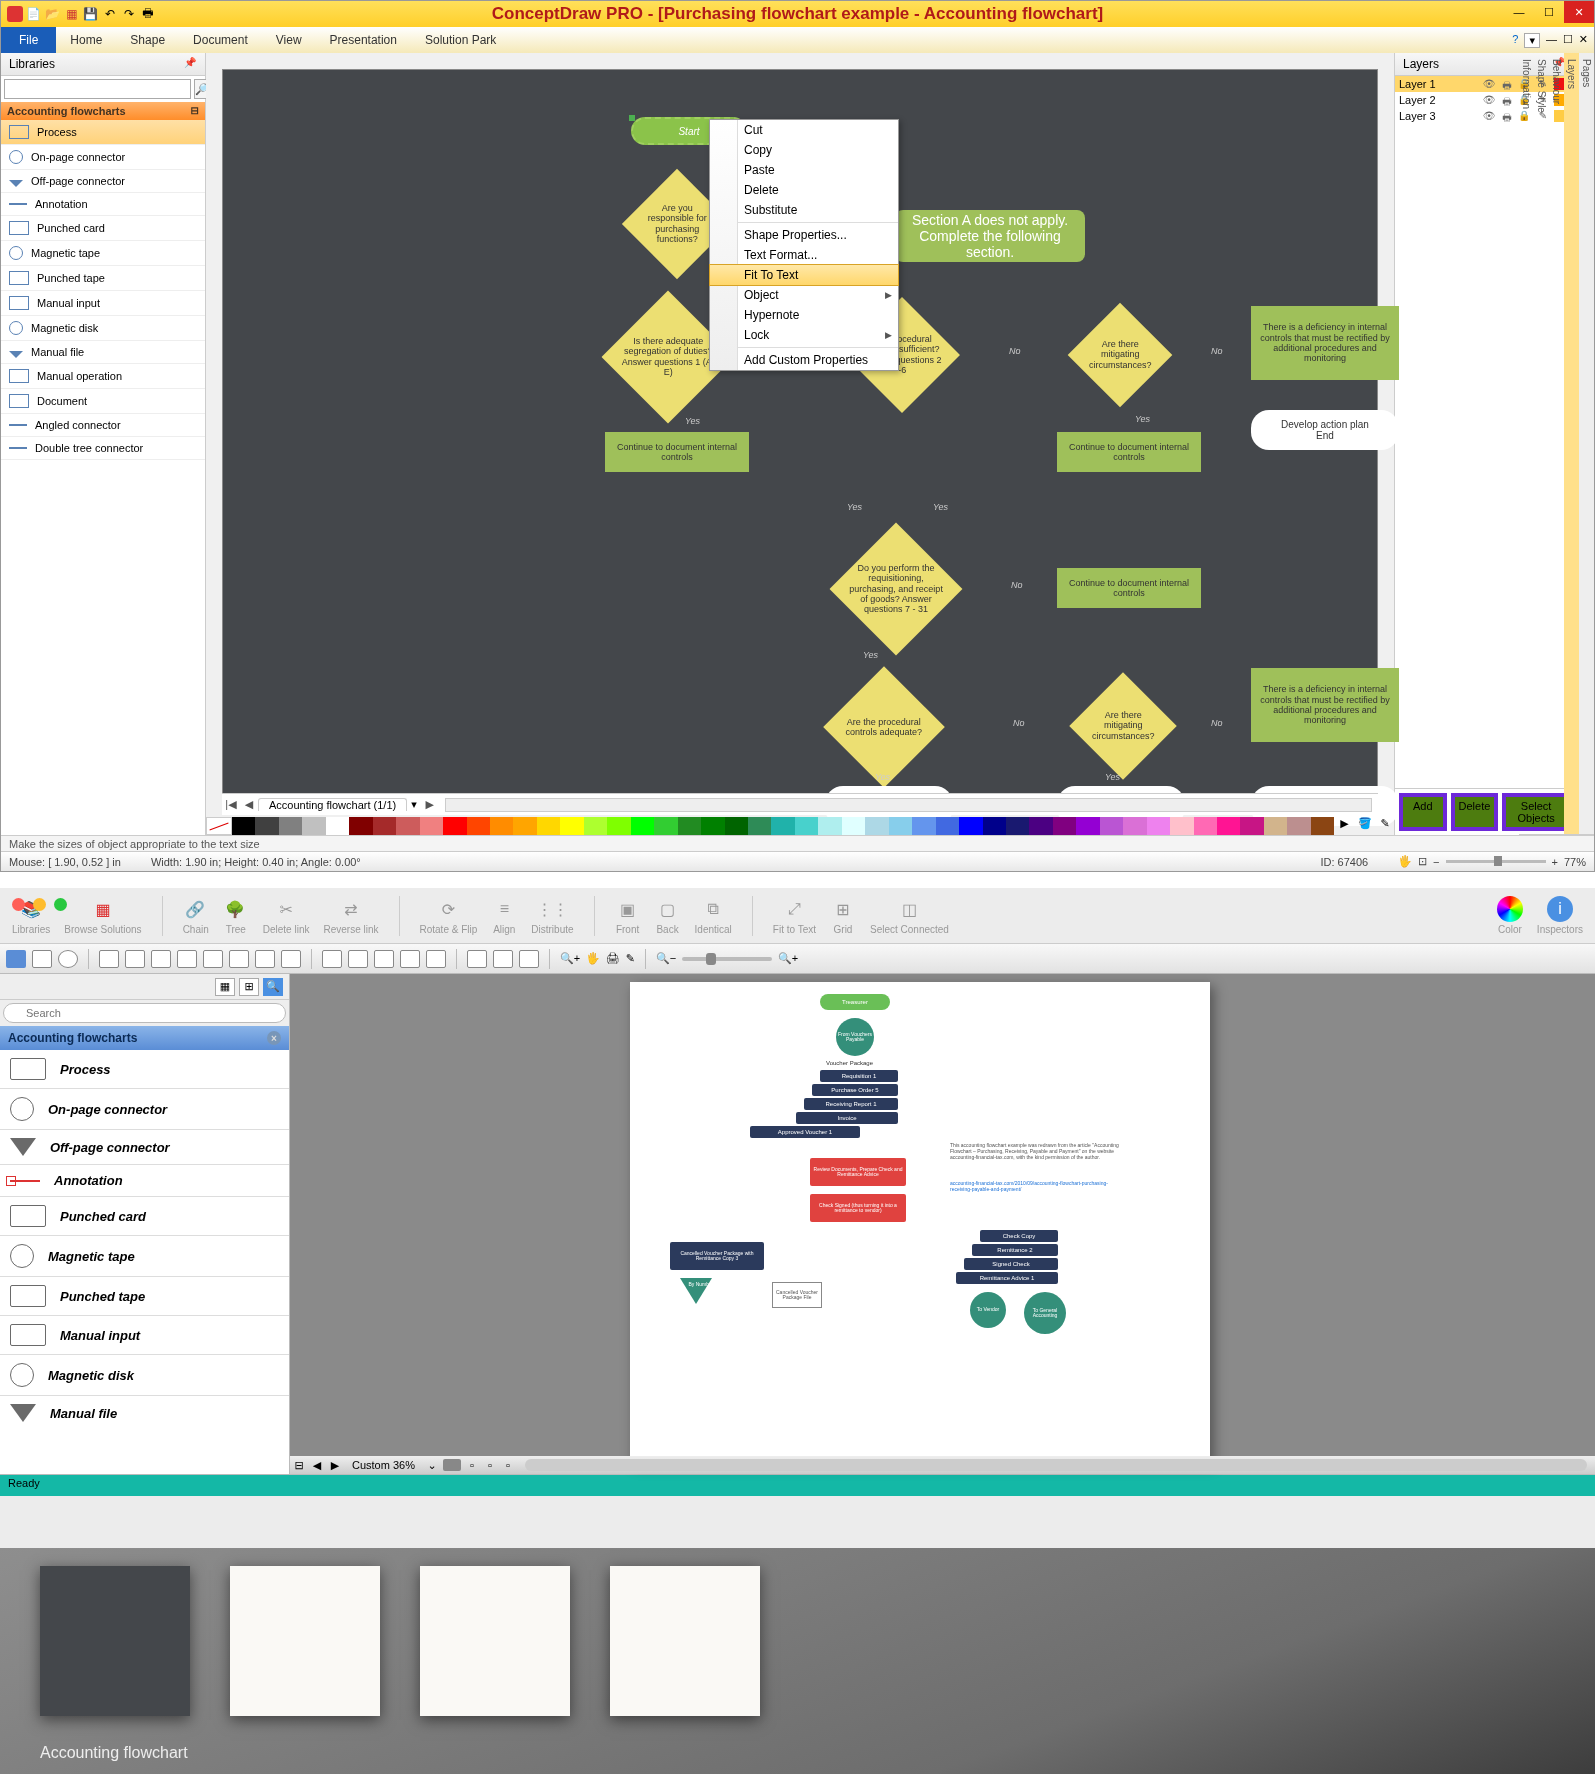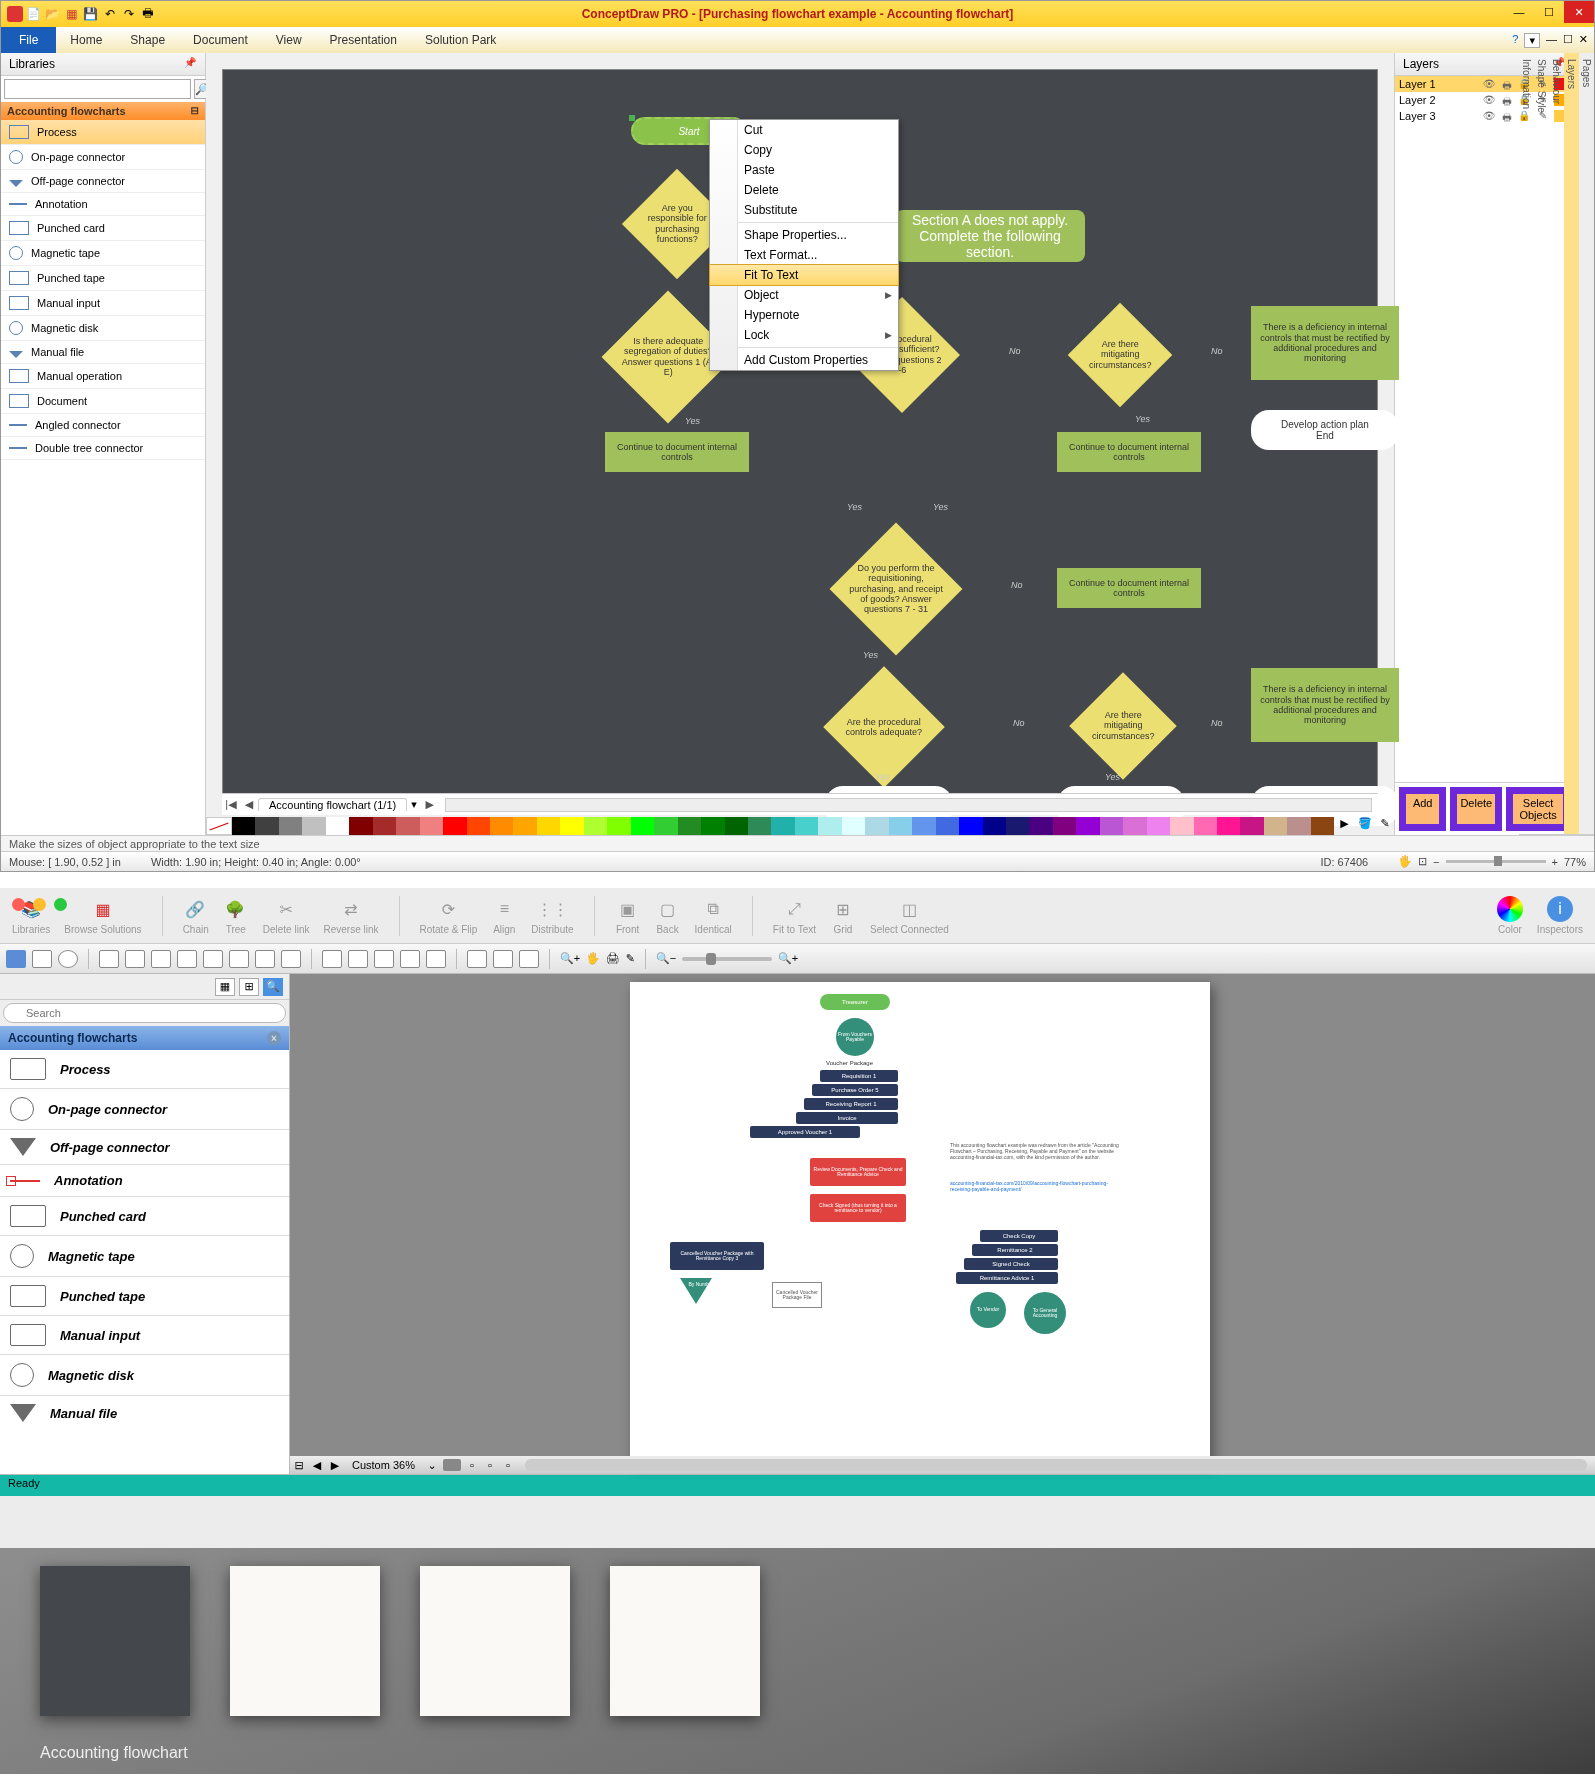--- a/index.html
+++ b/index.html
@@ -1,21 +1,21 @@
 <!DOCTYPE html>
 <html><head>
 <meta charset="utf-8">
 <style>
 * { box-sizing: border-box; margin: 0; padding: 0; font-family: "Segoe UI", Tahoma, sans-serif; }
 body { background: #fff; font-size: 11px; }
 
 
 .win-app { width: 1595px; height: 872px; border: 1px solid #999; position: relative; }
 .win-titlebar { height: 26px; background: linear-gradient(#ffe05a,#ffcf2a); display:flex; align-items:center; position:relative; }
-.win-title { position:absolute; left:50%; transform:translateX(-50%); font-size:12px; color:#b01a1a; font-weight:600;text-align:center; }
+.win-title { position:absolute; left:50%; transform:translateX(-50%); font-size:17px; color:#b01a1a; font-weight:600;text-align:center; }
 .win-qat { display:flex; gap:3px; padding-left:6px; }
 .win-qat span { width:16px; height:16px; display:inline-flex; align-items:center; justify-content:center; font-size:12px; }
 .win-ctrls { position:absolute; right:0; top:0; display:flex; }
 .win-ctrls div { width:30px; height:22px; display:flex; align-items:center; justify-content:center; font-size:11px; }
 .wc-close { background:#d9221f; color:#fff; }
 .win-menubar { height:26px; background:linear-gradient(#fff,#f5e9b8); display:flex; align-items:center; padding-left:0; }
 .win-filebtn { background:#1a5db8; color:#fff; padding:4px 18px; height:100%; display:flex; align-items:center; font-size:12px; }
 .win-menu { padding:6px 14px; font-size:12px; color:#333; }
 .win-body { display:flex; height: calc(100% - 26px - 26px - 20px - 16px); }
 .win-libraries { width:205px; border-right:1px solid #ccc; background:#fff; display:flex; flex-direction:column; }
@@ -50,21 +50,21 @@
 .win-layerright span { padding:6px 2px; border-bottom:1px solid #ccc; }
 .win-sheettab { position:absolute; left:16px; bottom:20px; right:16px; height:22px; background:#fff; border-top:1px solid #ccc; display:flex; align-items:center; font-size:11px; }
 .sheet-nav { width:18px; text-align:center; color:#555; }
 .sheet-name { padding:0 10px; background:#fff; border:1px solid #ccc; border-bottom:none; border-radius:3px 3px 0 0; }
 .sheet-dd { padding:0 4px; }
 .win-palette { height:18px; display:flex; position:absolute; bottom:0; left:0; right:0;}
 .pal-sw { flex:1; height:18px; }
 .pal-nofill { width:26px; background:#fff; border:1px solid #ccc; position:relative; }
 .pal-nofill::after { content:""; position:absolute; left:2px; top:8px; right:2px; height:1px; background:#d00; transform:rotate(-20deg);}
 .layer-btns { display:flex; gap:4px; padding:4px; border-top:1px solid #ccc; margin-top:auto; }
-.layer-btn { flex:1; border:7px solid #6d28d9; background:#fdba74; padding:3px; font-size:11px; text-align:center; }
+.layer-btn { flex:1; border:4px solid #6d28d9; background:#4d7c0f; padding:3px; font-size:11px; text-align:center; }
 .win-footer { height:20px; background:linear-gradient(#fff,#e8e8e8); border-top:1px solid #ccc; display:flex; align-items:center; font-size:11px; color:#444; padding:0 8px; gap:30px;}
 .win-status { height:16px; background:#f4f4f4; border-top:1px solid #ccc; font-size:11px; color:#555; display:flex; align-items:center; justify-content:flex-start; padding:0 8px;}
 .status-right { display:flex; align-items:center; gap:6px; }
 .zoom-track { width:100px; height:3px; background:#bbb; position:relative; }
 .zoom-thumb { width:8px; height:10px; background:#888; position:absolute; left:48px; top:-4px; }
 
 
 .fc { position:absolute; color:#333; font-size:10px; text-align:center; display:flex; align-items:center; justify-content:center; }
 .fc-start { left:408px; top:47px; width:116px; height:28px; background:#8bc34a; border-radius:14px; border:2px dashed #a0d060; color:#fff; font-style:italic;}
 .fc-sel-handles::before,.fc-sel-handles::after{content:"";position:absolute;width:6px;height:6px;background:#4caf50;}

